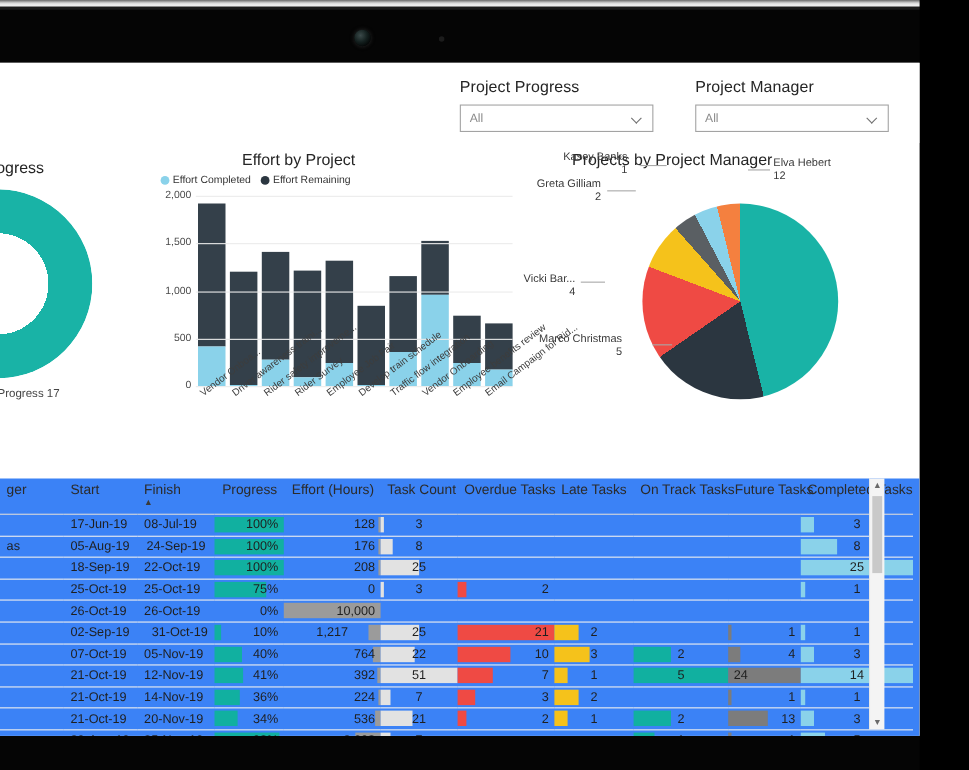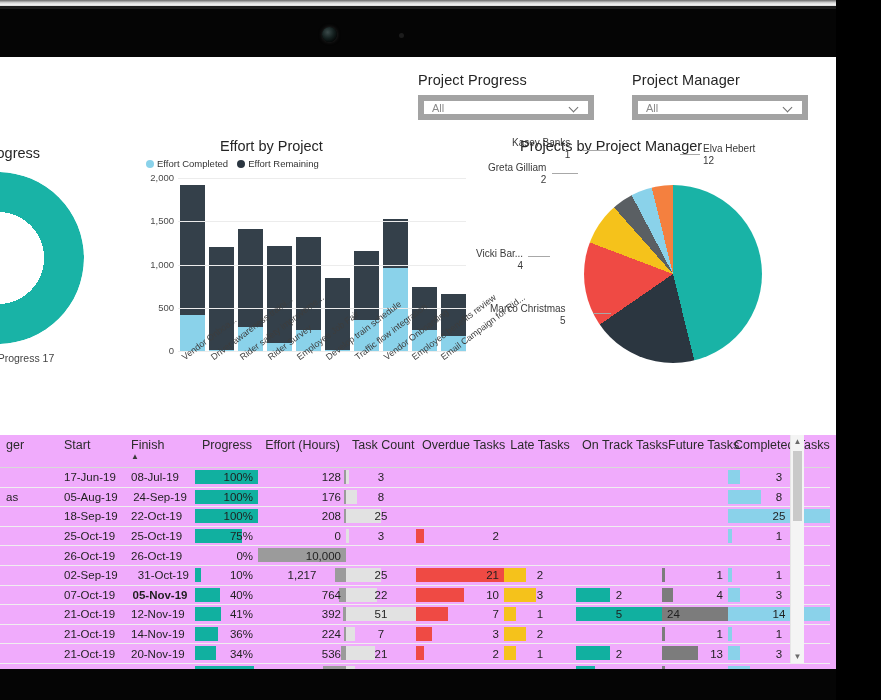--- a/index.html
+++ b/index.html
@@ -21,21 +21,21 @@
     box-shadow:0 0 3px 1px #1a1a1a;}
   .mic{position:absolute;left:399px;top:33px;width:5px;height:5px;border-radius:50%;background:#1c1c1c;}
 
   
   .screen{position:absolute;left:0;top:57px;width:836px;height:612px;background:#fff;overflow:hidden;}
 
   
   .filters{position:absolute;left:0;top:0;width:836px;height:73px;background:#fff;}
   .filt{position:absolute;}
   .filt .flabel{font-size:14.5px;color:#252525;letter-spacing:.1px;}
-  .filt .fbox{margin-top:7px;width:176px;height:25px;border:6px solid #a3a3a3;background:#fff;
+  .filt .fbox{margin-top:7px;width:176px;height:25px;border:1px solid #a3a3a3;background:#fff;
     display:flex;align-items:center;justify-content:space-between;padding:0 8px;box-sizing:border-box;}
   .filt .fval{font-size:11px;color:#8a8a8a;}
   .chev{width:11px;height:11px;position:relative;}
   .chev::before{content:"";position:absolute;left:1px;top:2px;width:6px;height:6px;
     border-right:1.4px solid #707070;border-bottom:1.4px solid #707070;transform:rotate(45deg);}
 
   
   .charts{position:absolute;left:0;top:73px;width:836px;height:305px;}
   .ctitle{position:absolute;font-size:14.5px;color:#252525;}
 
@@ -66,21 +66,21 @@
      transform-origin:left top;transform:rotate(-37deg);}
 
   
   .piechart{position:absolute;left:470px;top:0;width:366px;height:305px;}
   .pie{position:absolute;left:114px;top:55px;width:178px;height:178px;border-radius:50%;}
   .pielbl{position:absolute;font-size:10px;color:#3a3a3a;line-height:12px;white-space:nowrap;}
   .pielbl b{font-weight:normal;display:block;}
   .lead{position:absolute;height:1px;background:#a8a8a8;}
 
   
-  .tablewrap{position:absolute;left:0;top:378px;width:836px;height:234px;background:#f0abfc;}
+  .tablewrap{position:absolute;left:0;top:378px;width:836px;height:234px;background:#3b82f6;}
   table.grid{border-collapse:collapse;width:790px;table-layout:fixed;font-size:11.5px;color:#1f1f1f;}
   table.grid th{font-weight:normal;font-size:12.5px;color:#2b2b2b;text-align:left;
      padding:3px 6px 7px 6px;border-bottom:1px solid #d9d9d9;vertical-align:top;white-space:nowrap;}
   table.grid td{padding:0;height:18.6px;border-bottom:1px solid #efefef;vertical-align:middle;}
   .cellpad{padding:0 6px;}
   .sortmark{display:block;font-size:8px;line-height:7px;color:#3a3a3a;margin-top:1px;}
 
   
   .dbar{position:relative;height:18.6px;display:flex;align-items:center;}
   .dbar .fill{position:absolute;top:2px;height:14px;}
@@ -610,21 +610,21 @@
               </td>
             </tr>
             <tr>
               <td>
                 <div class="cellpad" style="text-align: left;"></div>
               </td>
               <td>
                 <div class="cellpad" style="text-align: left;">07-Oct-19</div>
               </td>
               <td>
-                <div class="cellpad" style="text-align: center; font-weight: bold;">05-Nov-19</div>
+                <div class="cellpad" style="text-align: left;">05-Nov-19</div>
               </td>
               <td>
                 <div class="dbar">
                   <div class="fill" style="background: rgb(17, 176, 160); width: 40%; left: 0px;"></div>
                   <div class="txt" style="text-align: right;">40%</div>
                 </div>
               </td>
               <td>
                 <div class="dbar">
                   <div class="fill" style="background: rgb(155, 155, 155); width: 7.6%; right: 0px;"></div>

